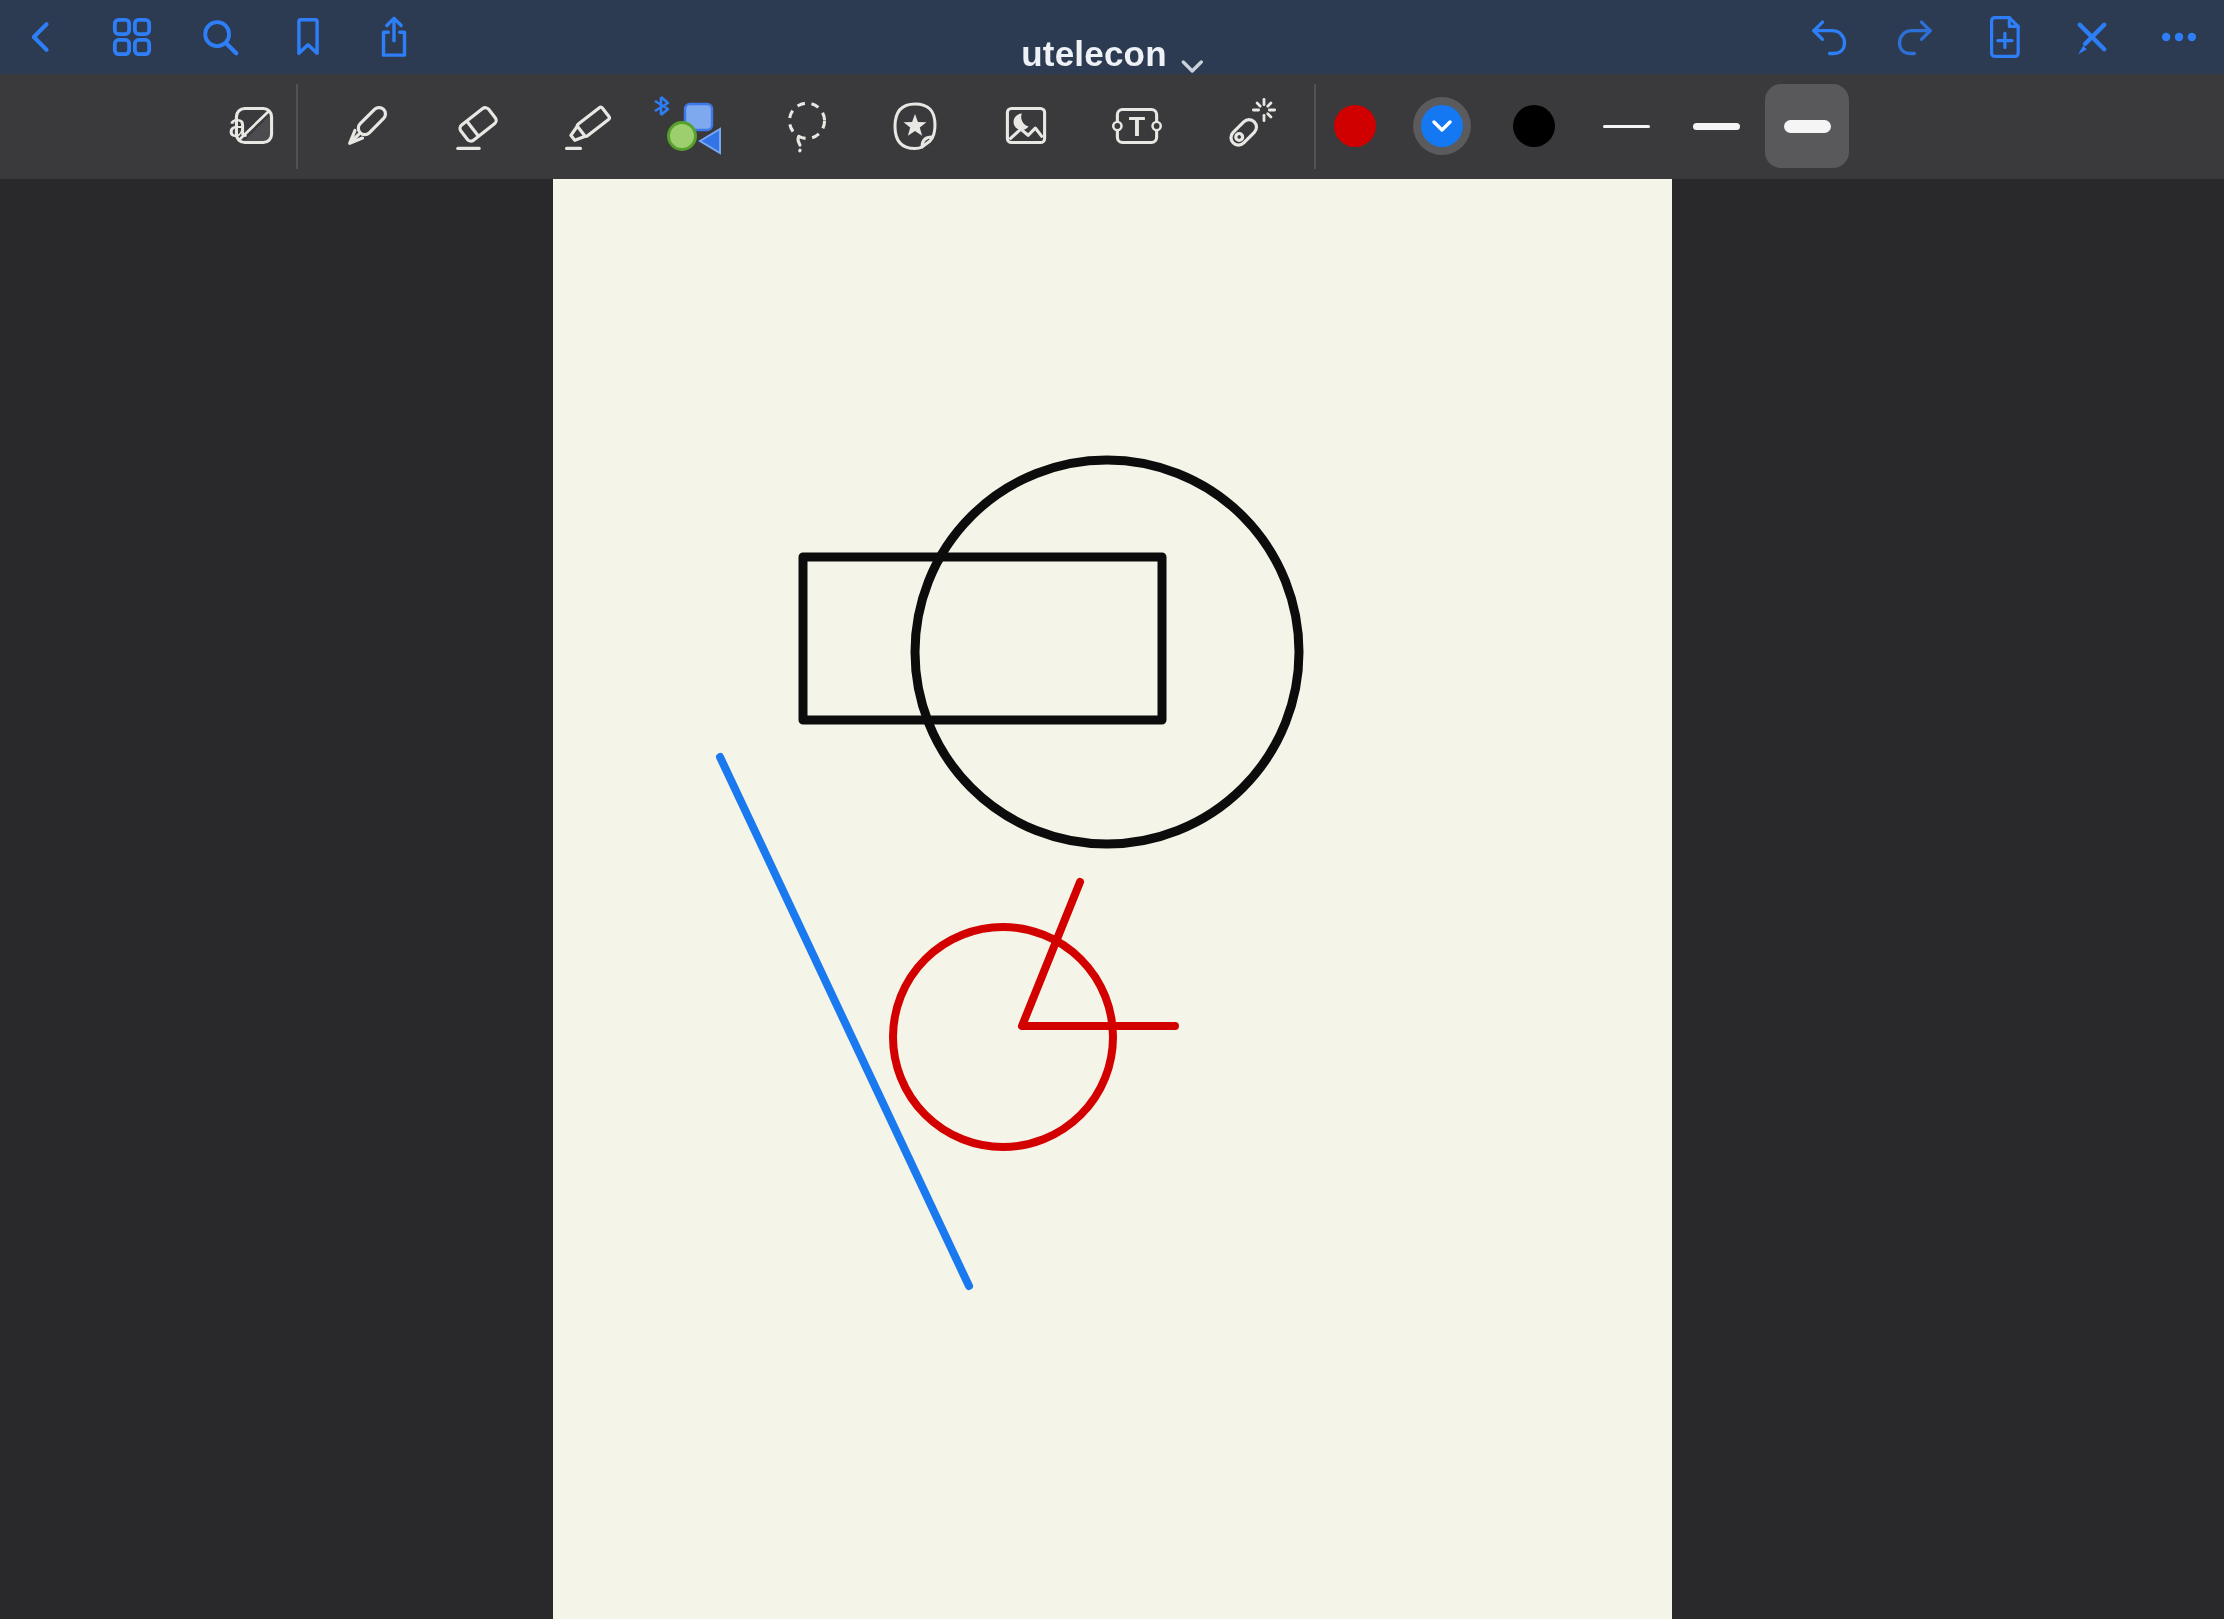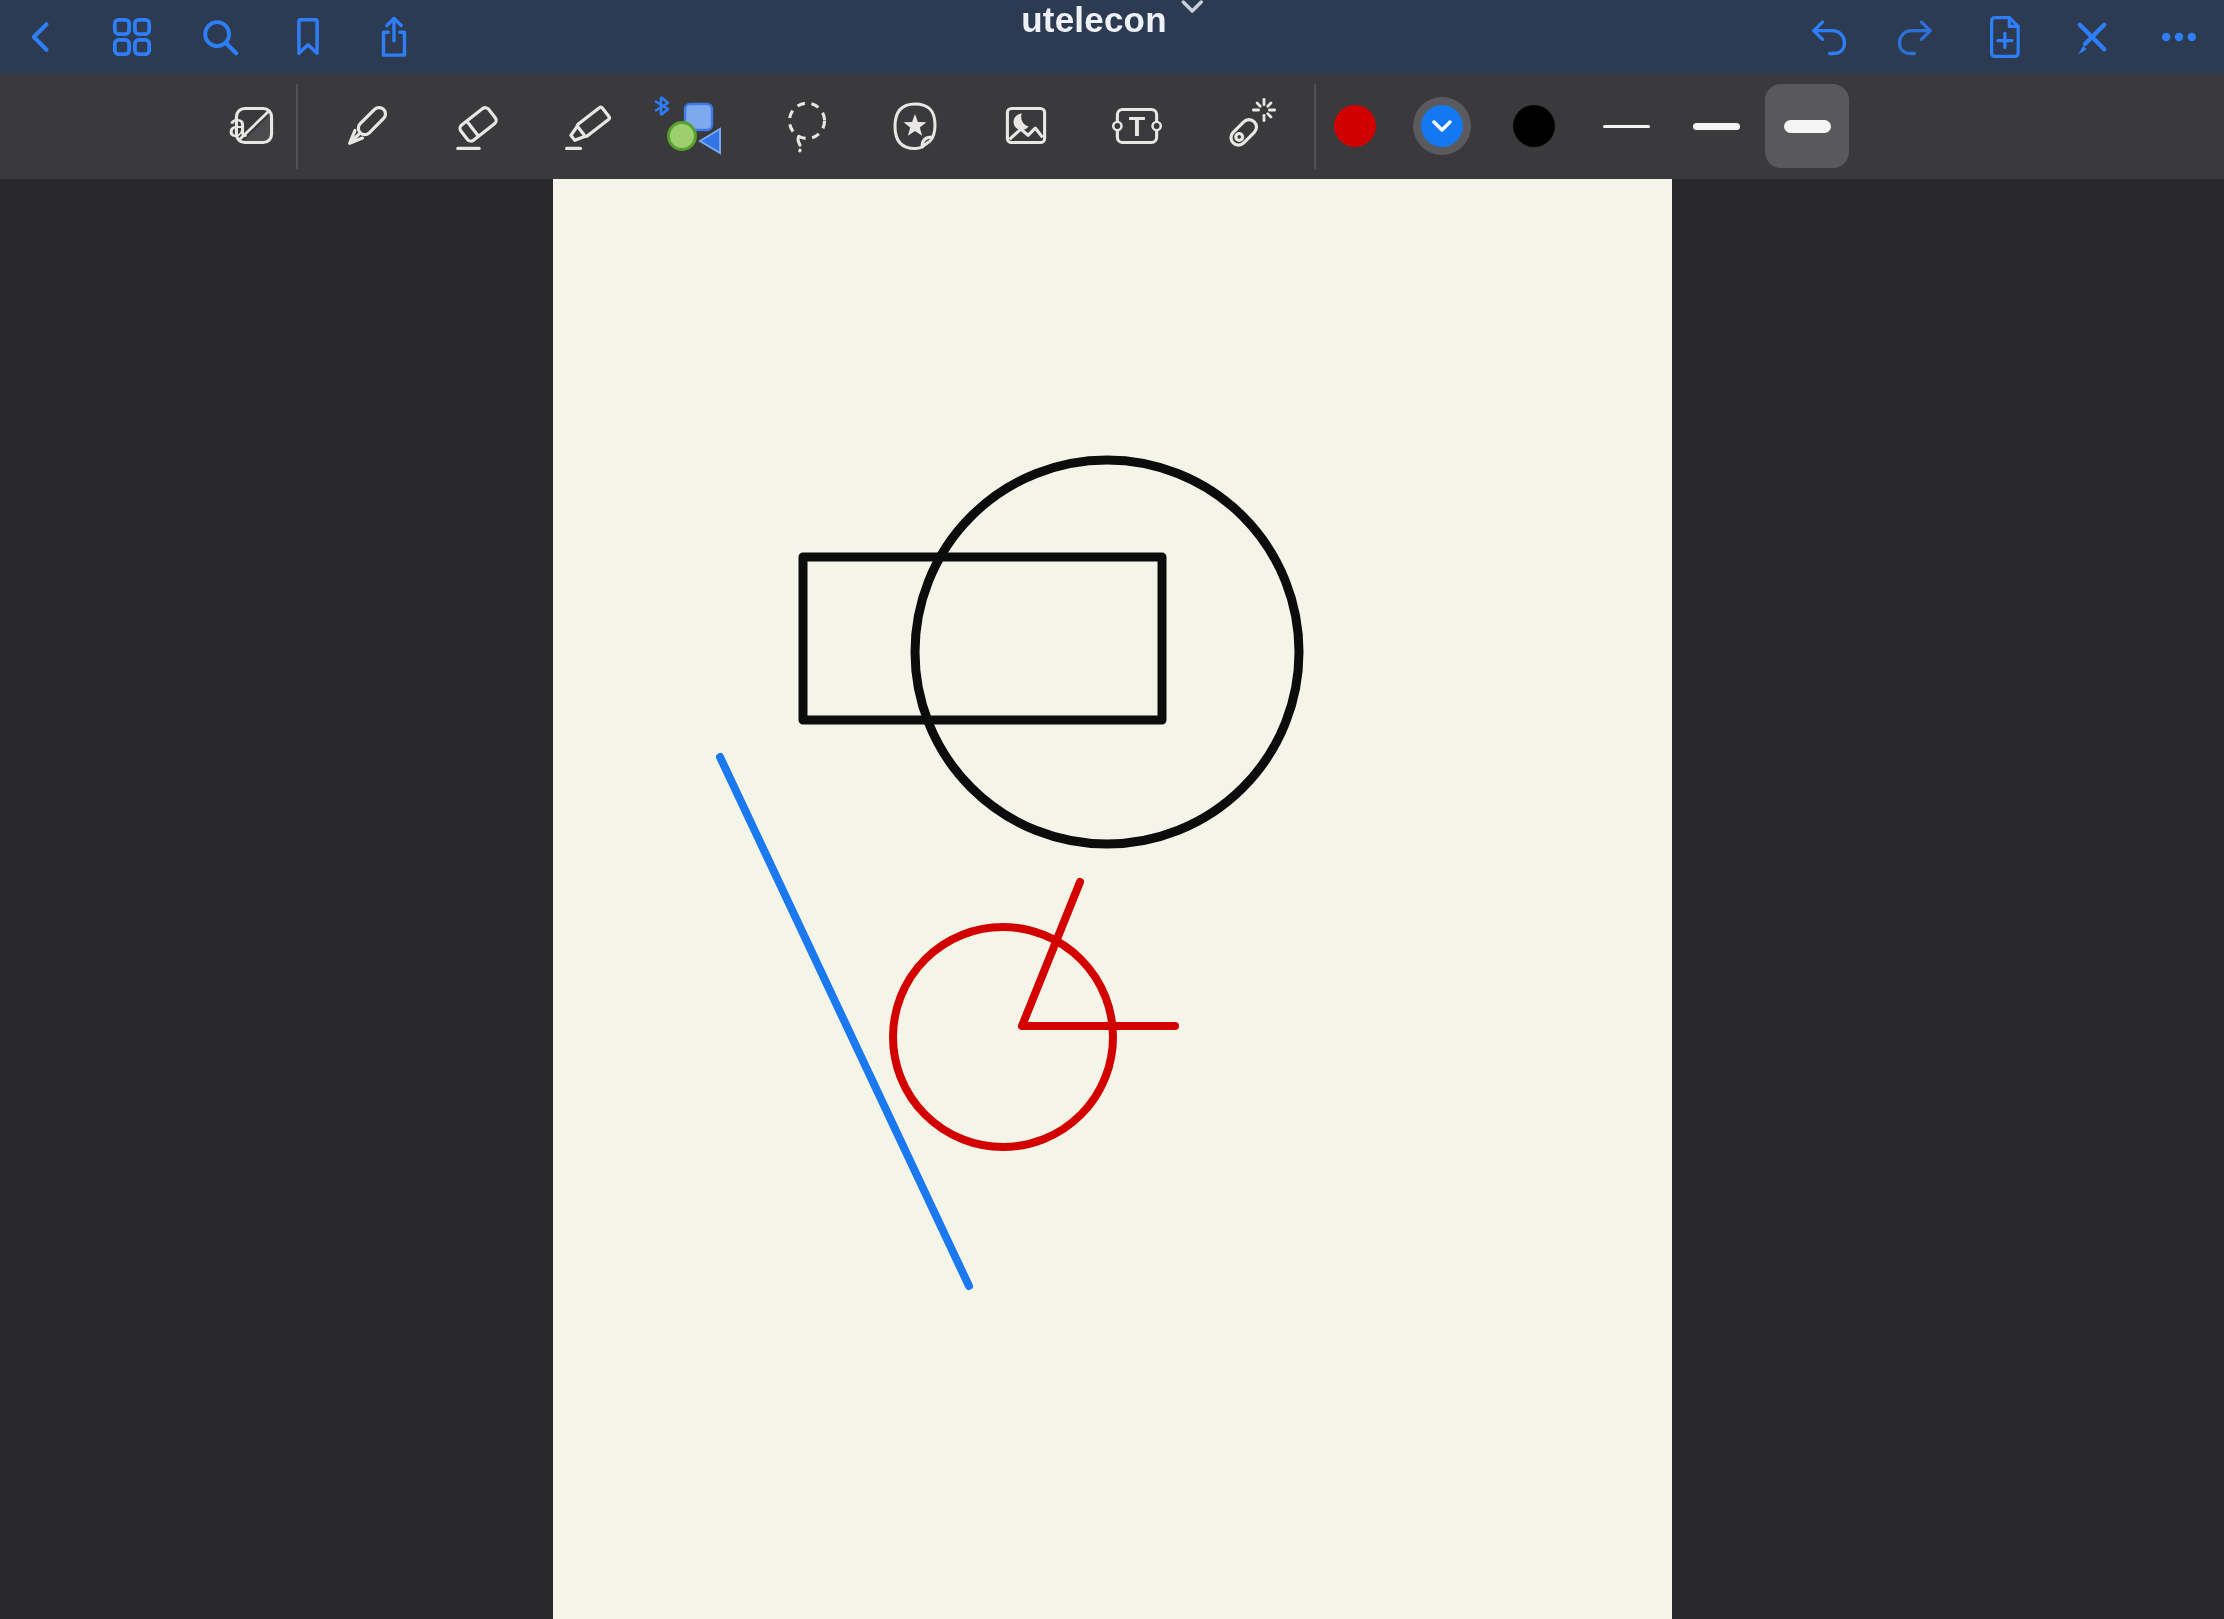--- a/index.html
+++ b/index.html
@@ -5,21 +5,21 @@
   html,body{margin:0;padding:0;}
   body{
     width:2224px;height:1619px;position:relative;overflow:hidden;
     background:#29292b;font-family:"Liberation Sans",sans-serif;
     -webkit-font-smoothing:antialiased;
   }
   
   .navbar{position:absolute;left:0;top:0;width:2224px;height:74px;background:#2c3a52;}
   .navbtn{position:absolute;top:15px;width:44px;height:44px;display:flex;align-items:center;justify-content:center;cursor:pointer;}
   .navbtn svg{display:block;}
-  .title-wrap{position:absolute;left:50%;top:0;transform:translateX(-50%);height:74px;display:flex;align-items:flex-start;gap:14px;cursor:pointer;}
+  .title-wrap{position:absolute;left:50%;top:0;transform:translateX(-50%);height:74px;display:flex;align-items:flex-end;gap:14px;cursor:pointer;}
   .doc-title{color:#eef2f6;font-size:35px;font-weight:700;letter-spacing:.2px;}
   
   .toolbar{position:absolute;left:0;top:74px;width:2224px;height:105px;background:#3a3a3c;}
   .tool{position:absolute;top:20px;width:64px;height:64px;display:flex;align-items:center;justify-content:center;cursor:pointer;}
   .tb-divider{position:absolute;top:10px;width:2px;height:85px;background:#525255;}
   .swatch{position:absolute;top:20px;width:64px;height:64px;display:flex;align-items:center;justify-content:center;cursor:pointer;}
   .swatch-dot{width:42px;height:42px;border-radius:50%;display:flex;align-items:center;justify-content:center;}
   .swatch.selected .swatch-dot{box-shadow:0 0 0 8px #5b5b5e;}
   .swatch .chev{display:none;}
   .swatch.selected .chev{display:block;}

